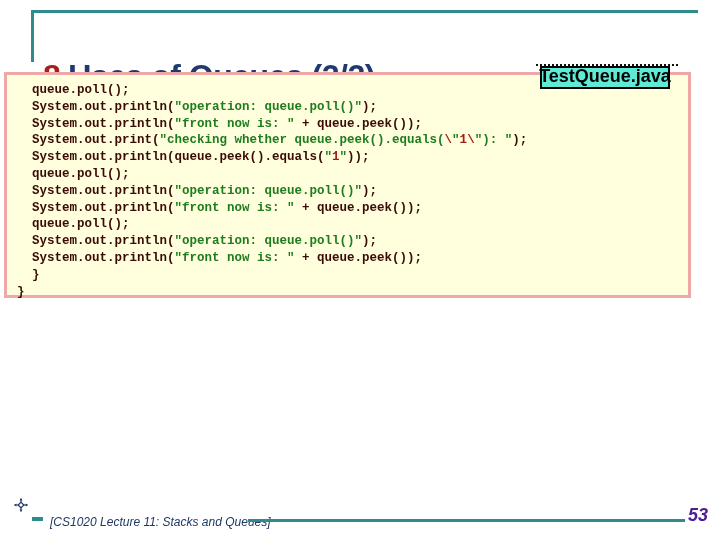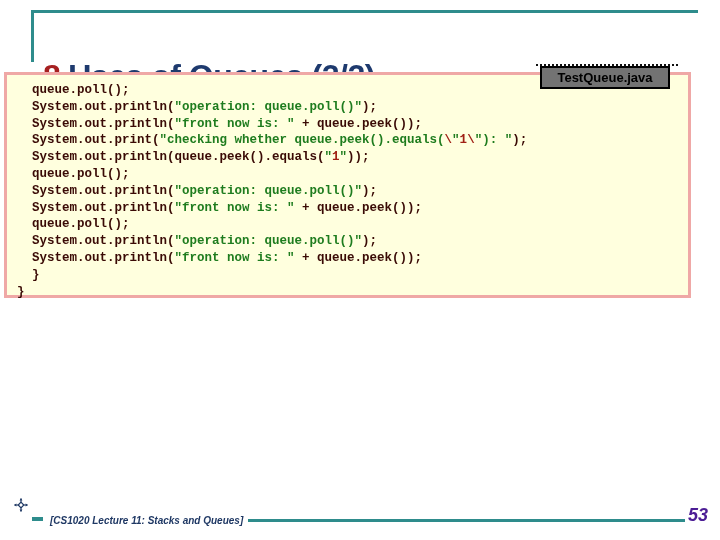--- a/index.html
+++ b/index.html
@@ -33,31 +33,31 @@
   .code-block .p{color:#3A0A05;}
   .code-block .s{color:#1E7C1E;}
   .code-block .e{color:#A02015;}
   
   .label-dotted{
     position:absolute;left:536px;top:64px;width:142px;height:0;
     border-top:2px dotted #101010;
   }
   .code-label{
     position:absolute;left:540px;top:66px;width:130px;height:23px;
-    background:#737373;border:2px solid #000000;
-    display:flex;align-items:center;justify-content:center;
-    font-size:13px;font-weight:bold;color:#000000;
+    background:#5eead4;border:2px solid #000000;
+    display:flex;align-items:flex-end;justify-content:center;
+    font-size:18px;font-weight:bold;color:#000000;
     box-sizing:border-box;
   }
   
   .compass{position:absolute;left:14px;top:498px;width:14px;height:14px;}
   .footer-dash{position:absolute;left:32px;top:517px;width:11px;height:4px;background:#2E8C8C;}
   .footer-text{
     position:absolute;left:50px;top:515px;
-    font-size:10px;font-weight:bold;font-style:italic;
+    font-size:12px;font-weight:normal;font-style:italic;
     color:#1F3864;white-space:nowrap;text-align:center;
   }
   .footer-rule{position:absolute;left:248px;top:519px;width:437px;height:3px;background:#2E8C8C;}
   .page-number{
     position:absolute;left:688px;top:505px;
     font-size:18px;font-weight:bold;font-style:italic;color:#4c1d95;
   }
 </style>
 </head>
 <body>

